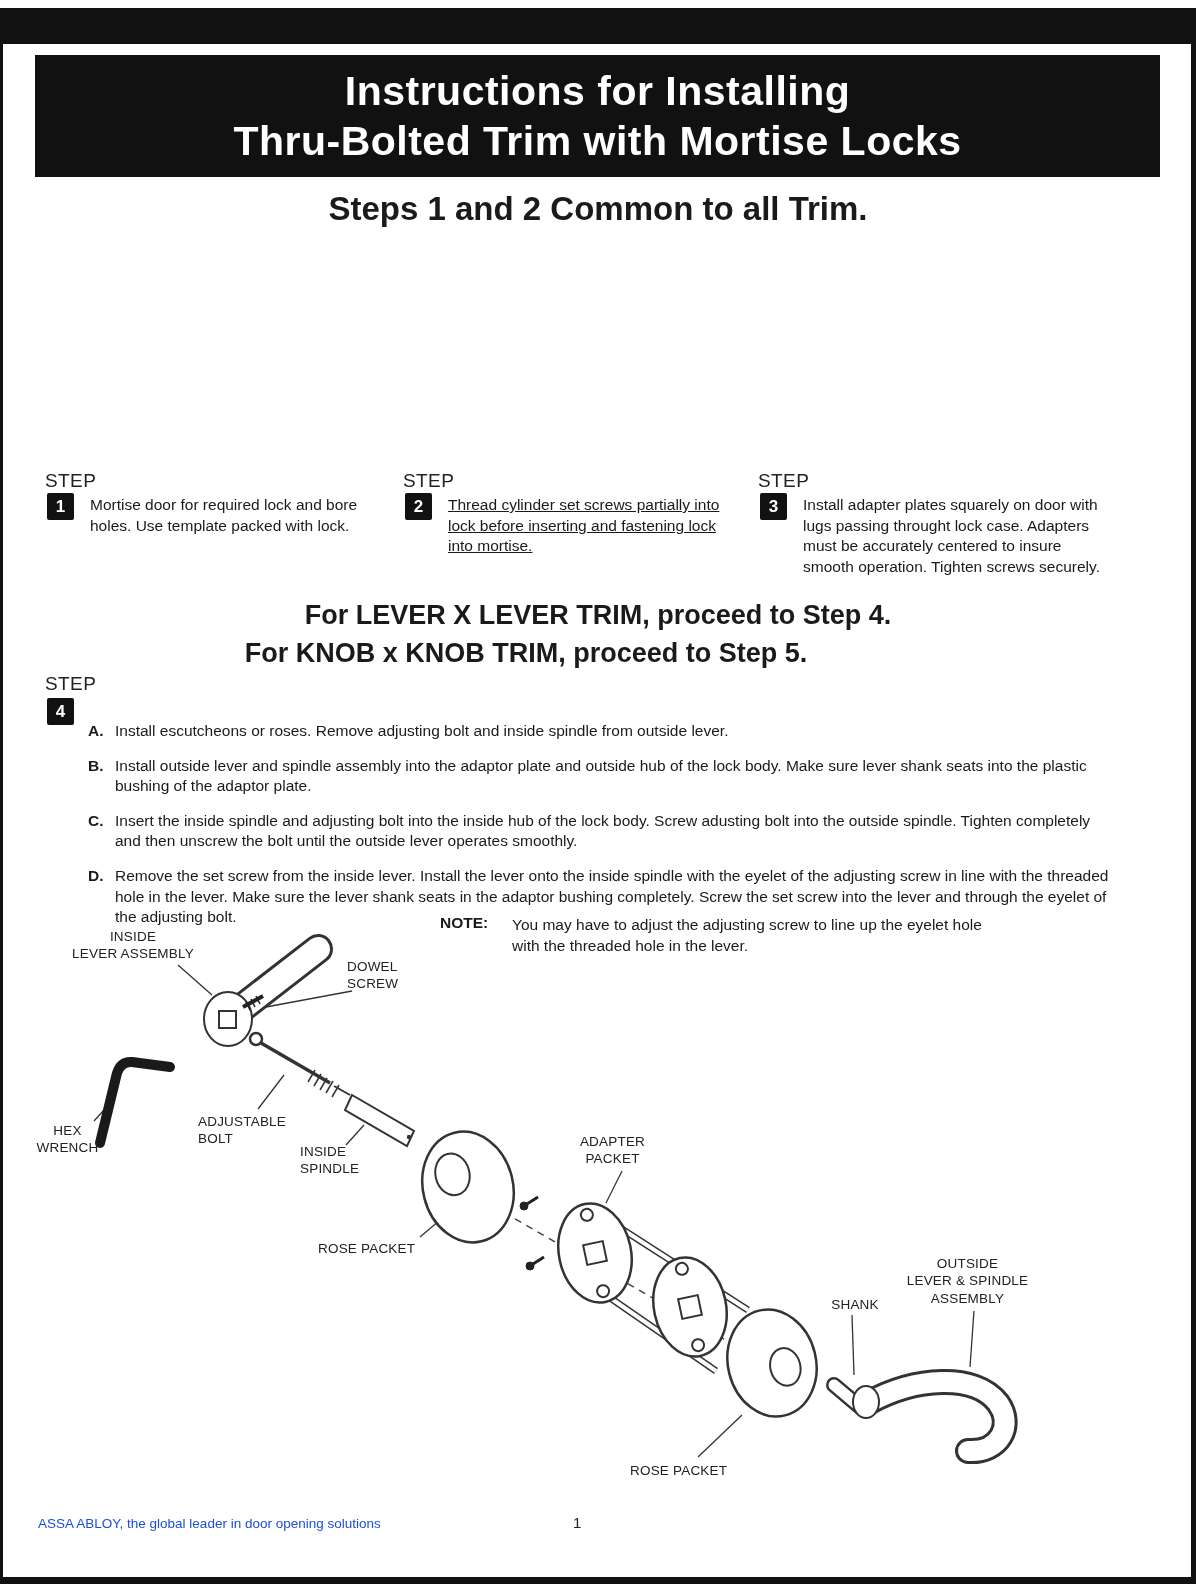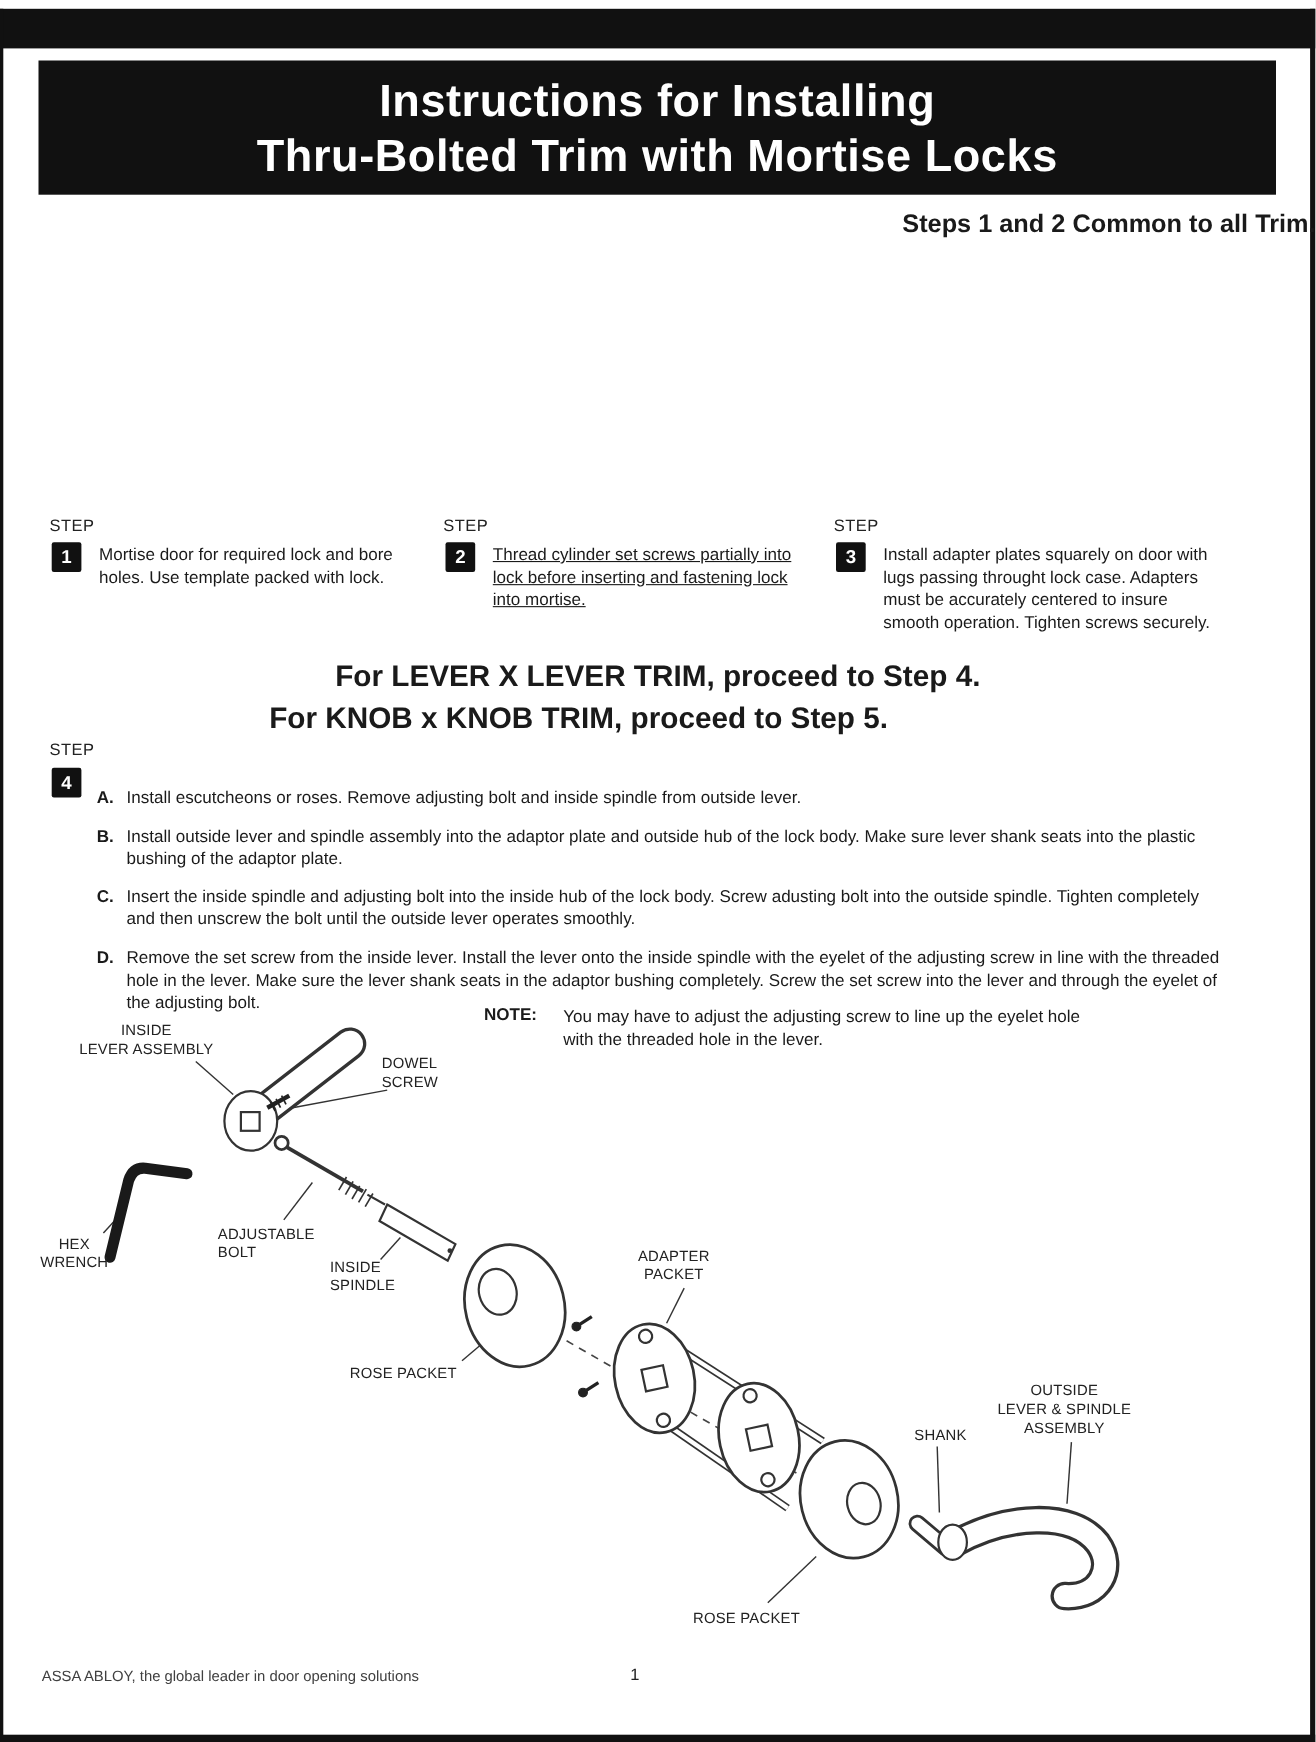--- a/index.html
+++ b/index.html
@@ -21,24 +21,24 @@
 
   .banner {
     position:absolute; left:35px; top:55px; width:1125px; height:122px;
     background:#111; color:#fff; display:flex; flex-direction:column;
     align-items:center; justify-content:center;
   }
   .banner-line { font-size:41px; font-weight:bold; line-height:1.22; letter-spacing:0.5px; }
 
   .subtitle {
     position:absolute; left:0; top:190px; width:1196px;
-    text-align:right; font-size:23px; font-weight:bold;
-  }
-
-  .step-word { font-size:15px; color:#222; letter-spacing:0.4px; }
+    text-align:center; font-size:33px; font-weight:bold;
+  }
+
+  .step-word { font-size:19px; color:#222; letter-spacing:0.4px; }
   .numbox {
     width:27px; height:27px; background:#111; color:#fff;
     font-size:17px; font-weight:bold; display:flex;
     align-items:center; justify-content:center; border-radius:2px;
   }
   .body-text { font-size:15.5px; line-height:1.33; color:#1a1a1a; }
 
   .stepcol { position:absolute; top:470px; }
   .stepcol .numbox { position:absolute; top:23px; left:2px; }
   .stepcol .coltext { position:absolute; top:25px; }
@@ -57,21 +57,21 @@
   .note-label { font-weight:bold; font-size:15.5px; width:72px; flex:0 0 72px; }
   .note-text { width:490px; font-size:15.5px; line-height:1.38; }
 
   .diagram { position:absolute; left:0; top:915px; width:1196px; height:580px; }
   .diagram svg { position:absolute; left:0; top:0; }
   .dlabel {
     position:absolute; font-size:13.5px; line-height:1.28; color:#222;
     white-space:pre-line; letter-spacing:0.2px;
   }
 
-  .footer-left { position:absolute; left:38px; top:1516px; font-size:13.5px; color:#404040; }
+  .footer-left { position:absolute; left:38px; top:1516px; font-size:13.5px; color:#1d4ed8; }
   .footer-page { position:absolute; left:573px; top:1514px; font-size:15px; color:#222; }
 </style>
 </head>
 <body>
 
 <div class="page">
 
   <div class="edge-top"></div>
   <div class="edge-left"></div>
   <div class="edge-right"></div>

